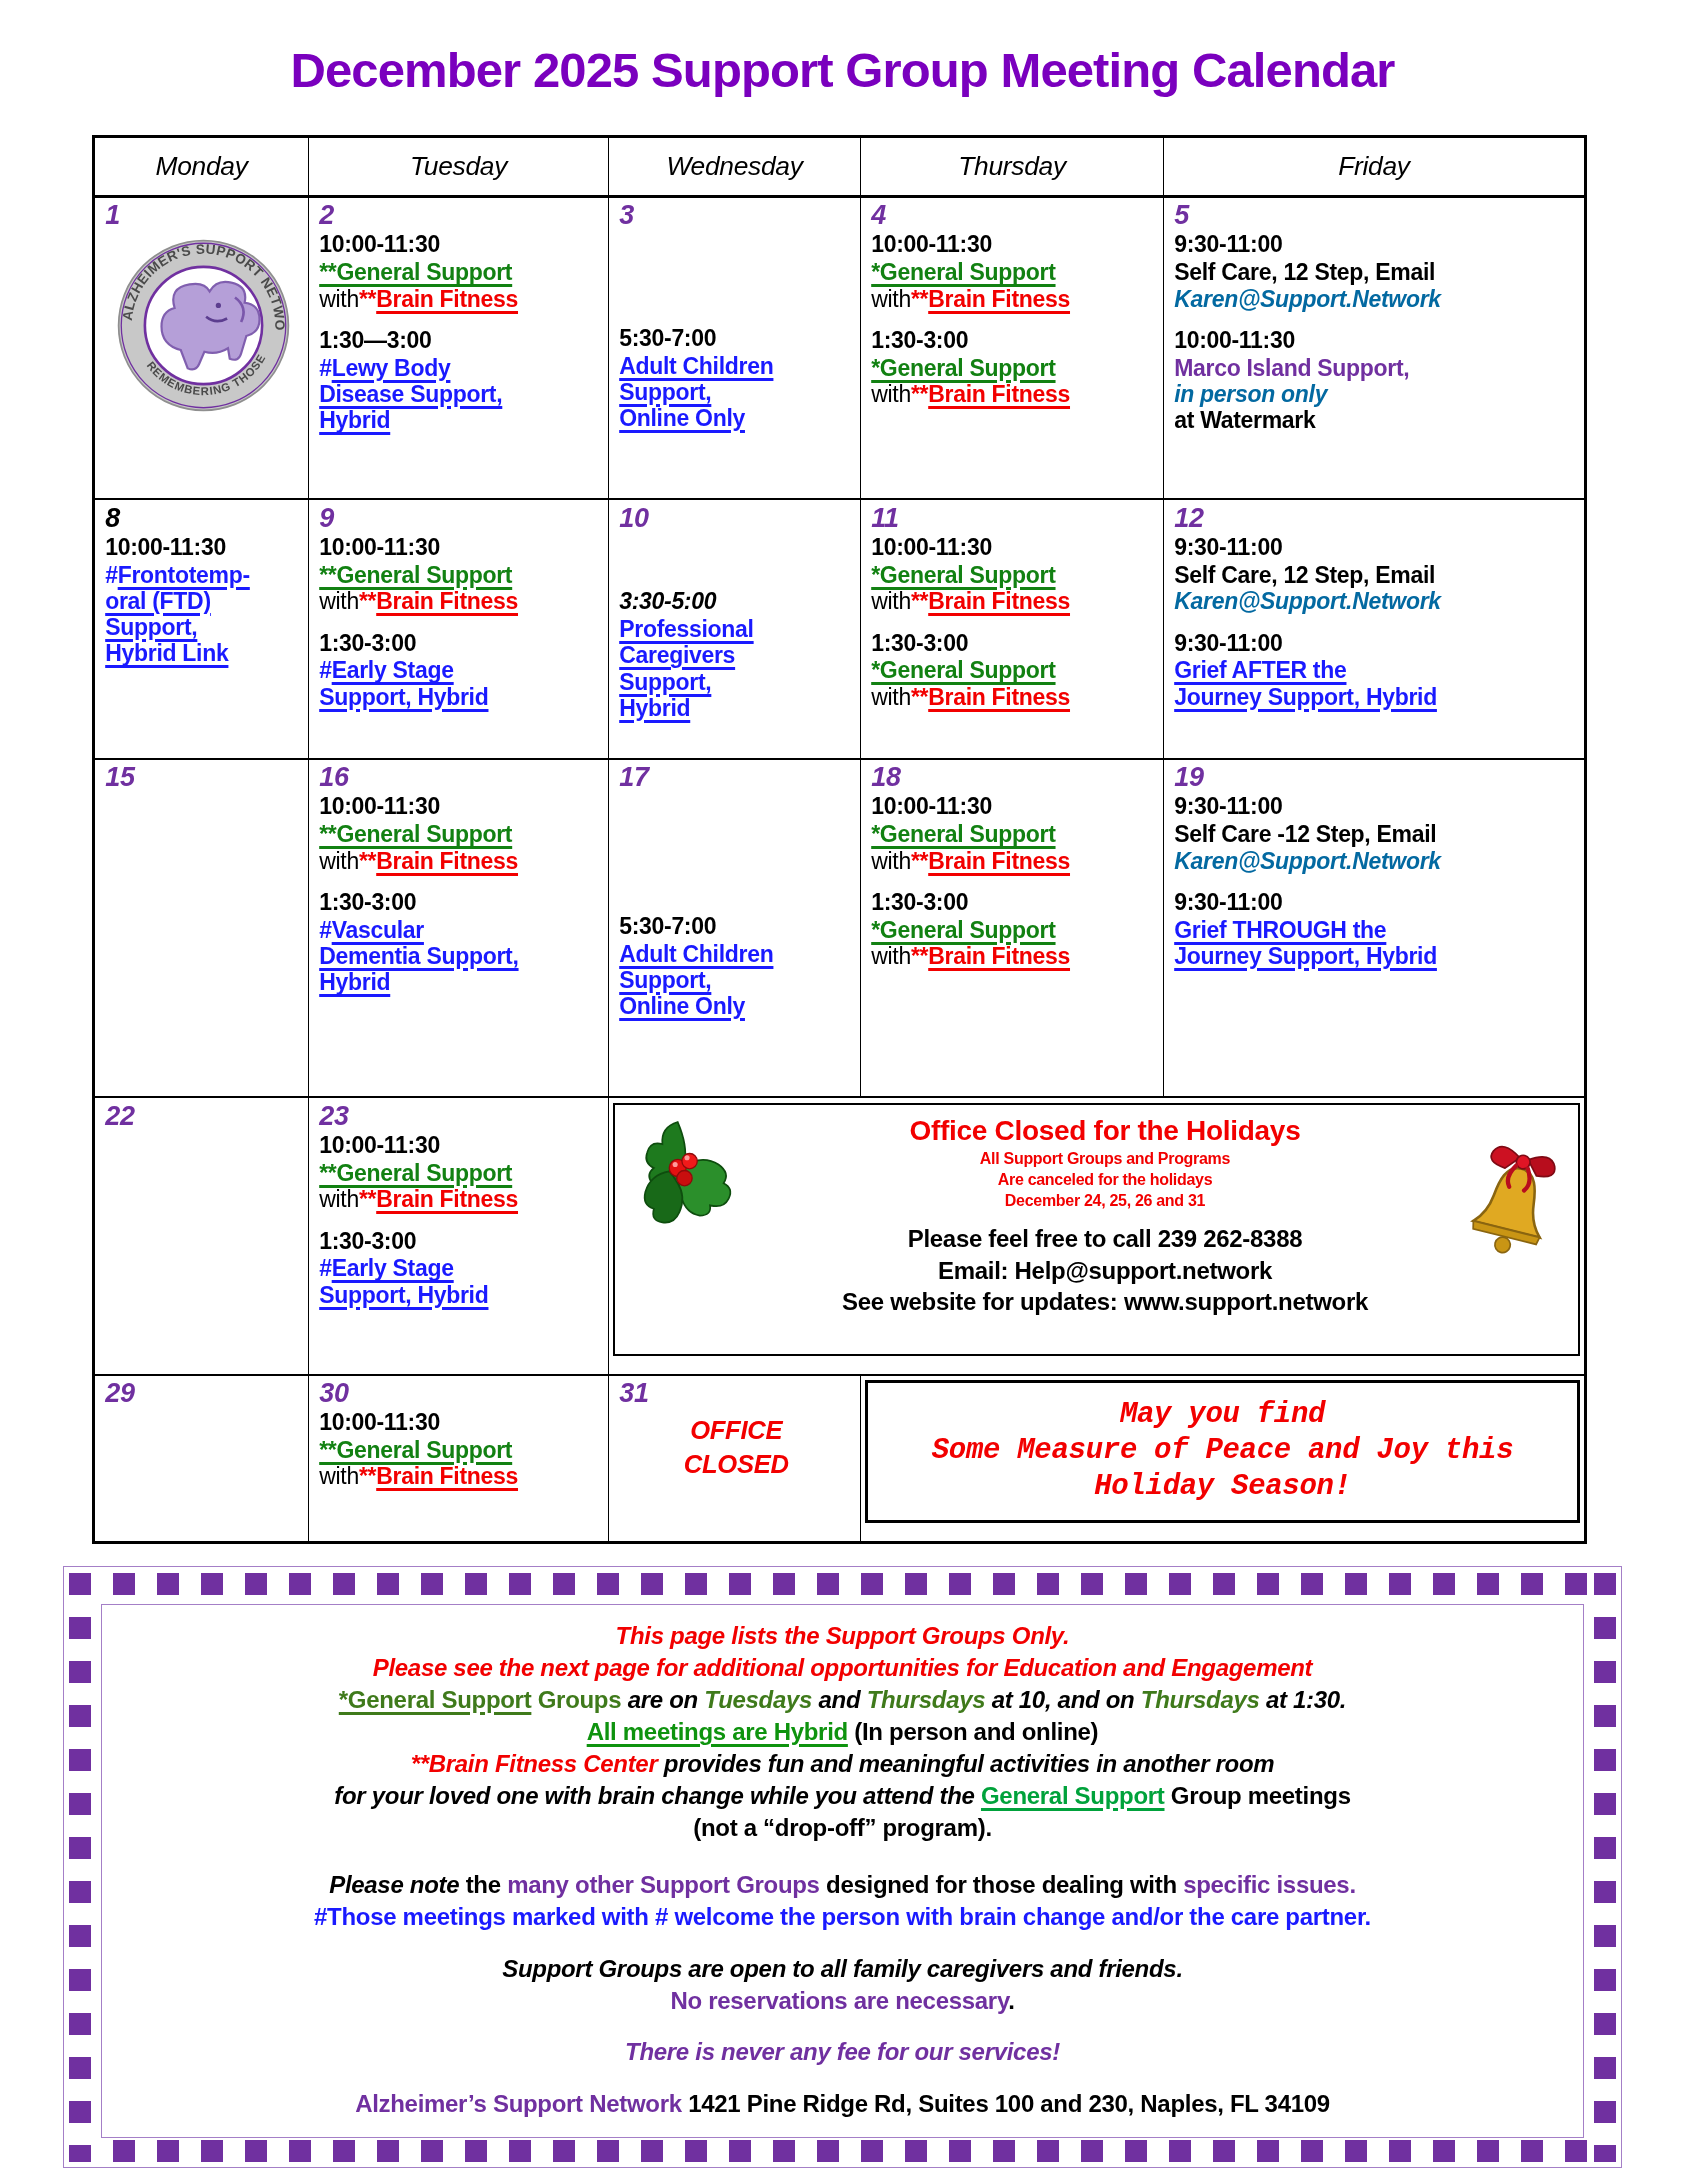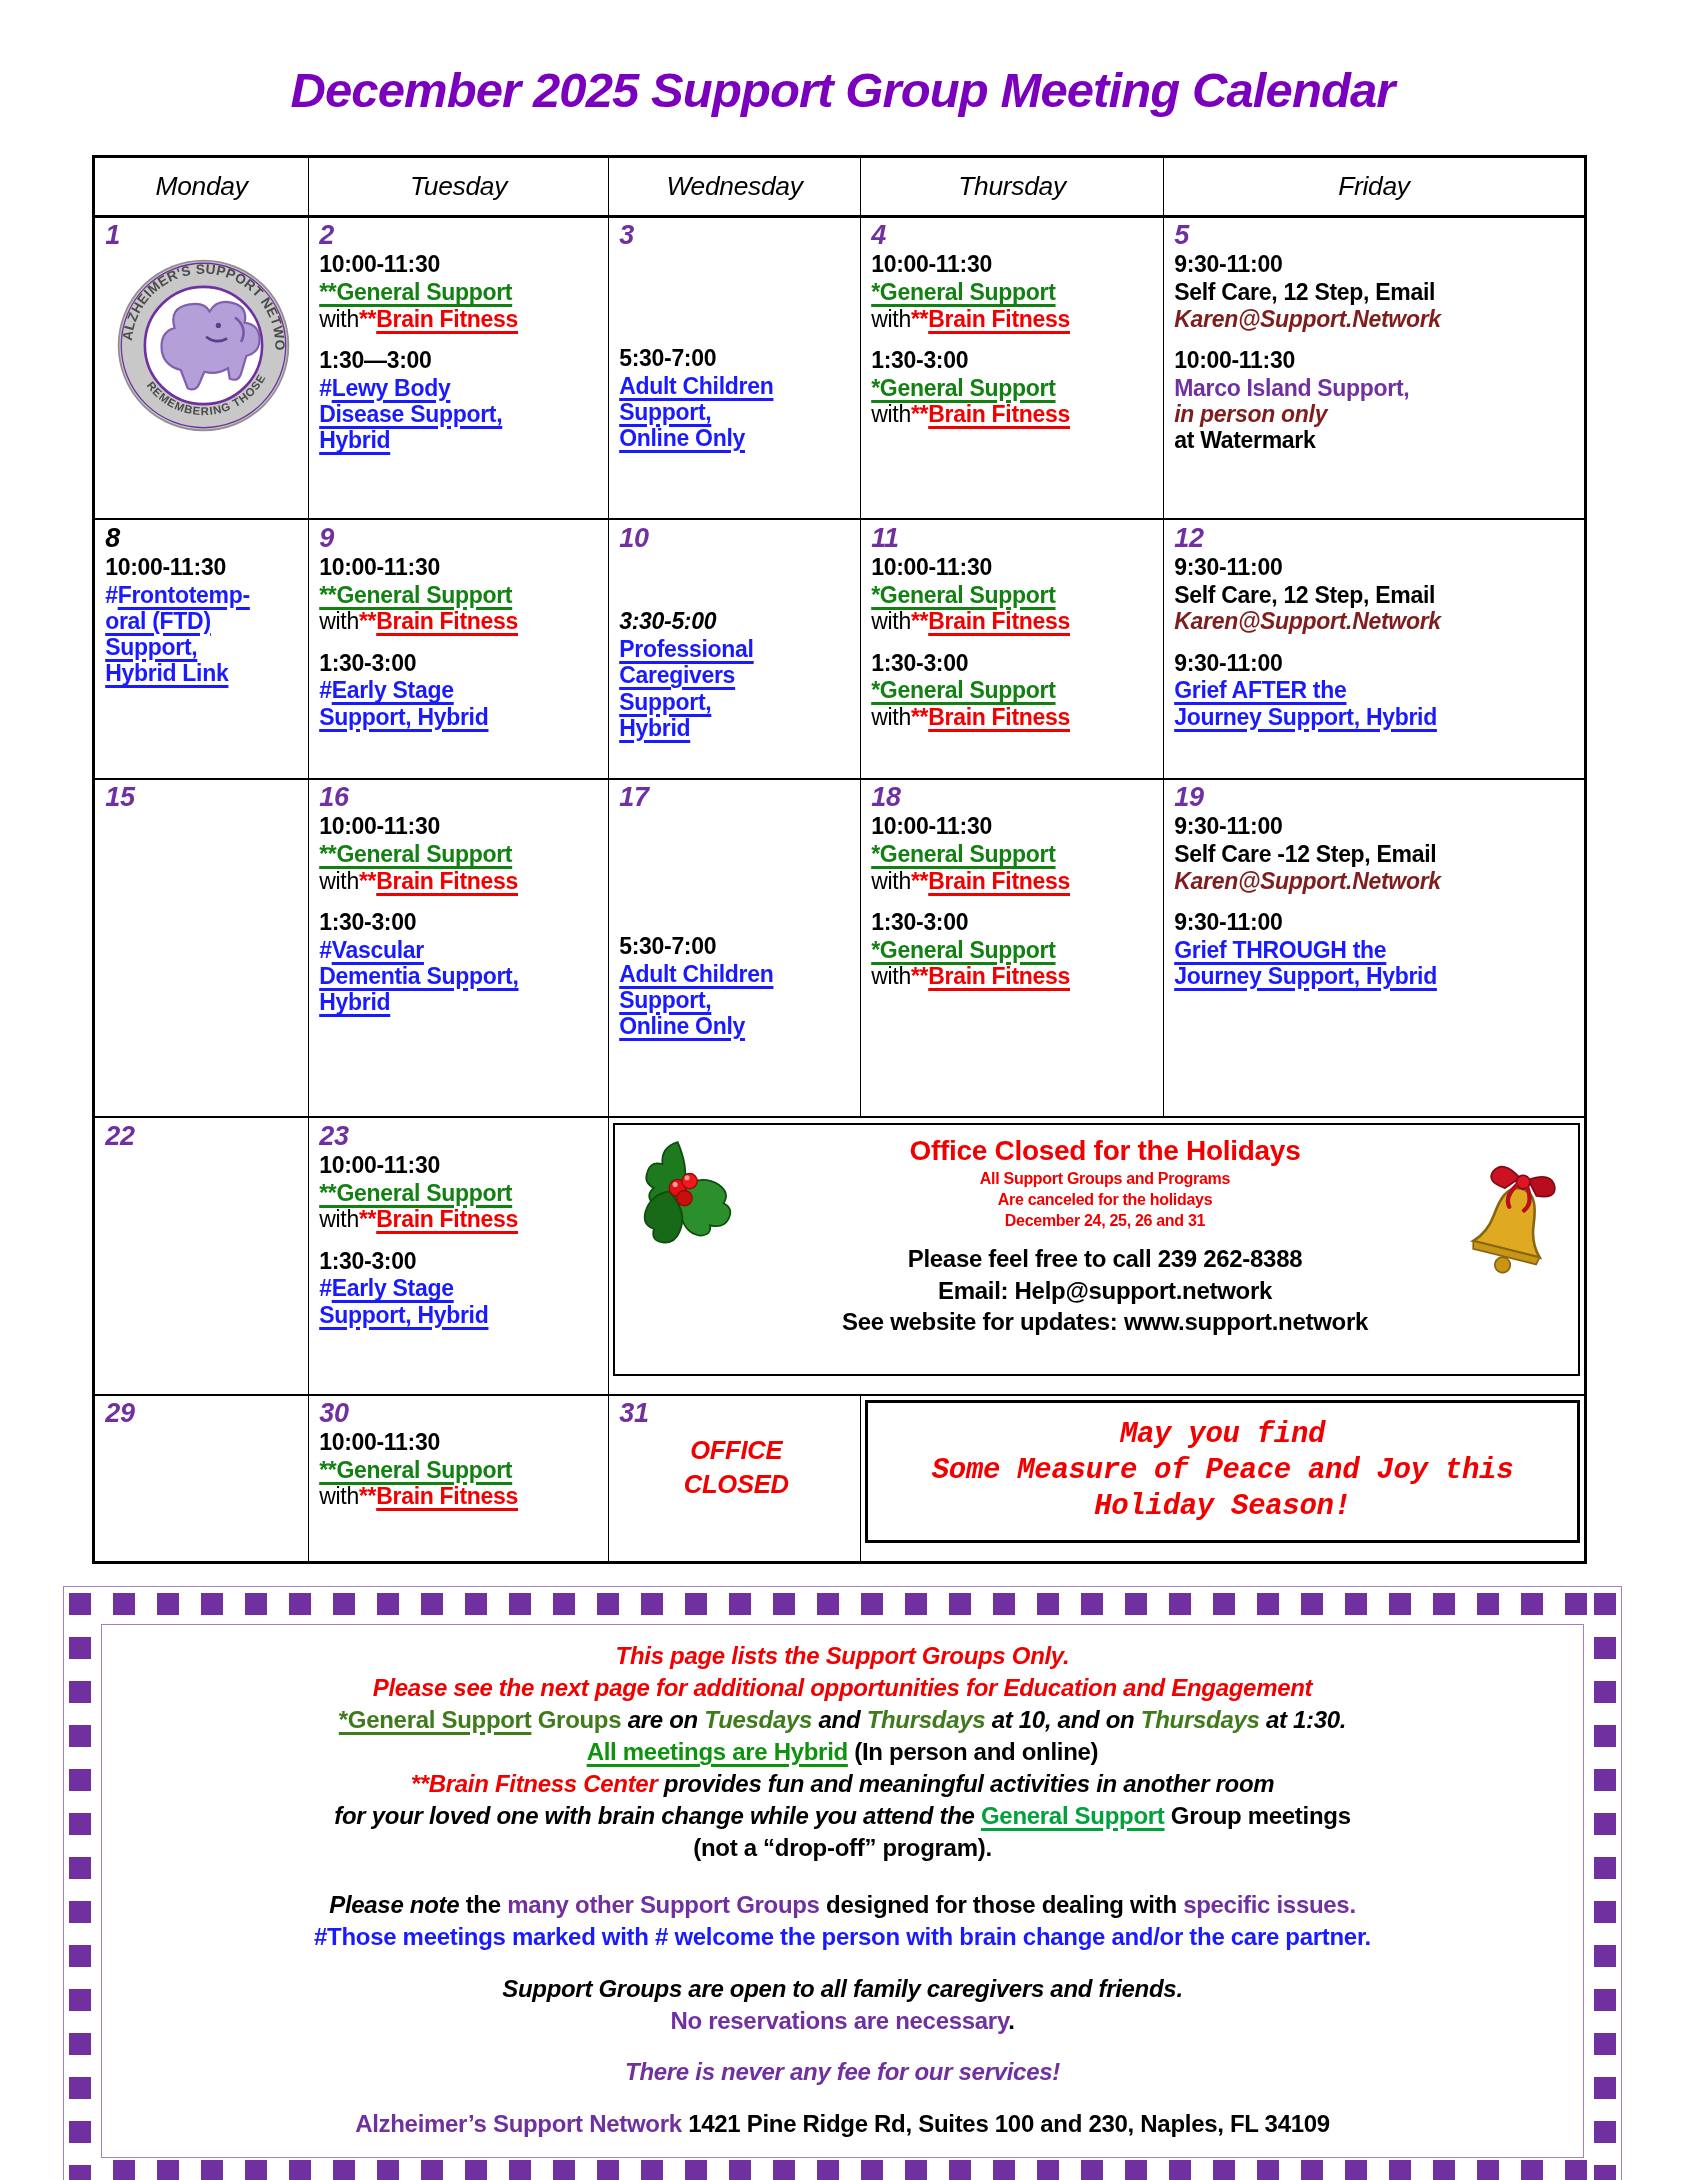--- a/index.html
+++ b/index.html
@@ -1,17 +1,17 @@
 <!DOCTYPE html>
 <html style="font-size:13.6px"><head>
 <meta charset="utf-8">
 <style>
   html,body{margin:0;padding:0;background:#fff;}
   body{width:1685px;height:2181px;position:relative;font-family:"Liberation Sans",sans-serif;color:#000;}
-  .title{margin:62px 0 0;text-align:center;font-size:49px;font-weight:bold;font-style:italic;
+  .title{margin:42px 0 0;text-align:center;font-size:49px;font-weight:bold;
          color:#7A00BE;letter-spacing:-0.9px;}
   
   table.cal{border-collapse:collapse;table-layout:fixed;width:1492px;margin:37px 0 9px 92px;
             border:3.4px solid #000;letter-spacing:-0.3px;}
   .cal th{border:1.7px solid #000;border-bottom:3.4px solid #000;font-weight:normal;font-style:italic;
           font-size:26.4px;height:55px;background:#fff;}
   .cal td{border:1.7px solid #000;border-top-width:2.6px;vertical-align:top;text-align:left;
           padding:3.4px 6.8px 5.1px 10.2px;font-size:23px;font-weight:bold;line-height:1.14;}
   tr.r1 td{height:292px;} tr.r2 td{height:249px;} tr.r3 td{height:328px;}
   tr.r4 td{height:267px;} tr.r5 td{height:157px;}
@@ -22,21 +22,21 @@
   .time{color:#000;}
   .time.it{font-style:italic;}
   .glink{color:#128112;text-decoration:underline;text-decoration-thickness:2.6px;text-underline-offset:4.3px;}
   .rstar{color:#F20000;}
   .rlink{color:#F20000;text-decoration:underline;text-decoration-thickness:2.6px;text-underline-offset:4.3px;}
   .with{font-weight:400;}
   .bhash{color:#1A1AFF;}
   .blink{color:#1A1AFF;text-decoration:underline;text-decoration-thickness:2.6px;text-underline-offset:4.3px;}
   .pre{white-space:pre-line;}
   .ptxt{color:#7030A0;}
-  .pit{color:#7f1d1d;font-style:italic;text-align:right;}
+  .pit{color:#0369a1;font-style:italic;text-align:right;}
   .logo-wrap{text-align:center;margin-top:8.5px;}
   
   td.merged{padding:0;vertical-align:top;}
   .office-box{box-sizing:border-box;margin:4.3px;border:2.6px solid #000;height:253px;position:relative;
               text-align:center;padding:10.2px 128px 6.8px 145px;}
   .oc-h{color:#F20000;font-size:28px;font-weight:bold;margin:0 0 1.7px;}
   .oc-r{color:#F20000;font-size:16px;font-weight:bold;line-height:1.22;margin:0;}
   .oc-b{color:#000;font-size:24px;font-weight:bold;line-height:1.25;margin:0;}
   .oc-gap{margin-top:13.6px !important;}
   .holly{position:absolute;left:10.2px;top:10.2px;}

